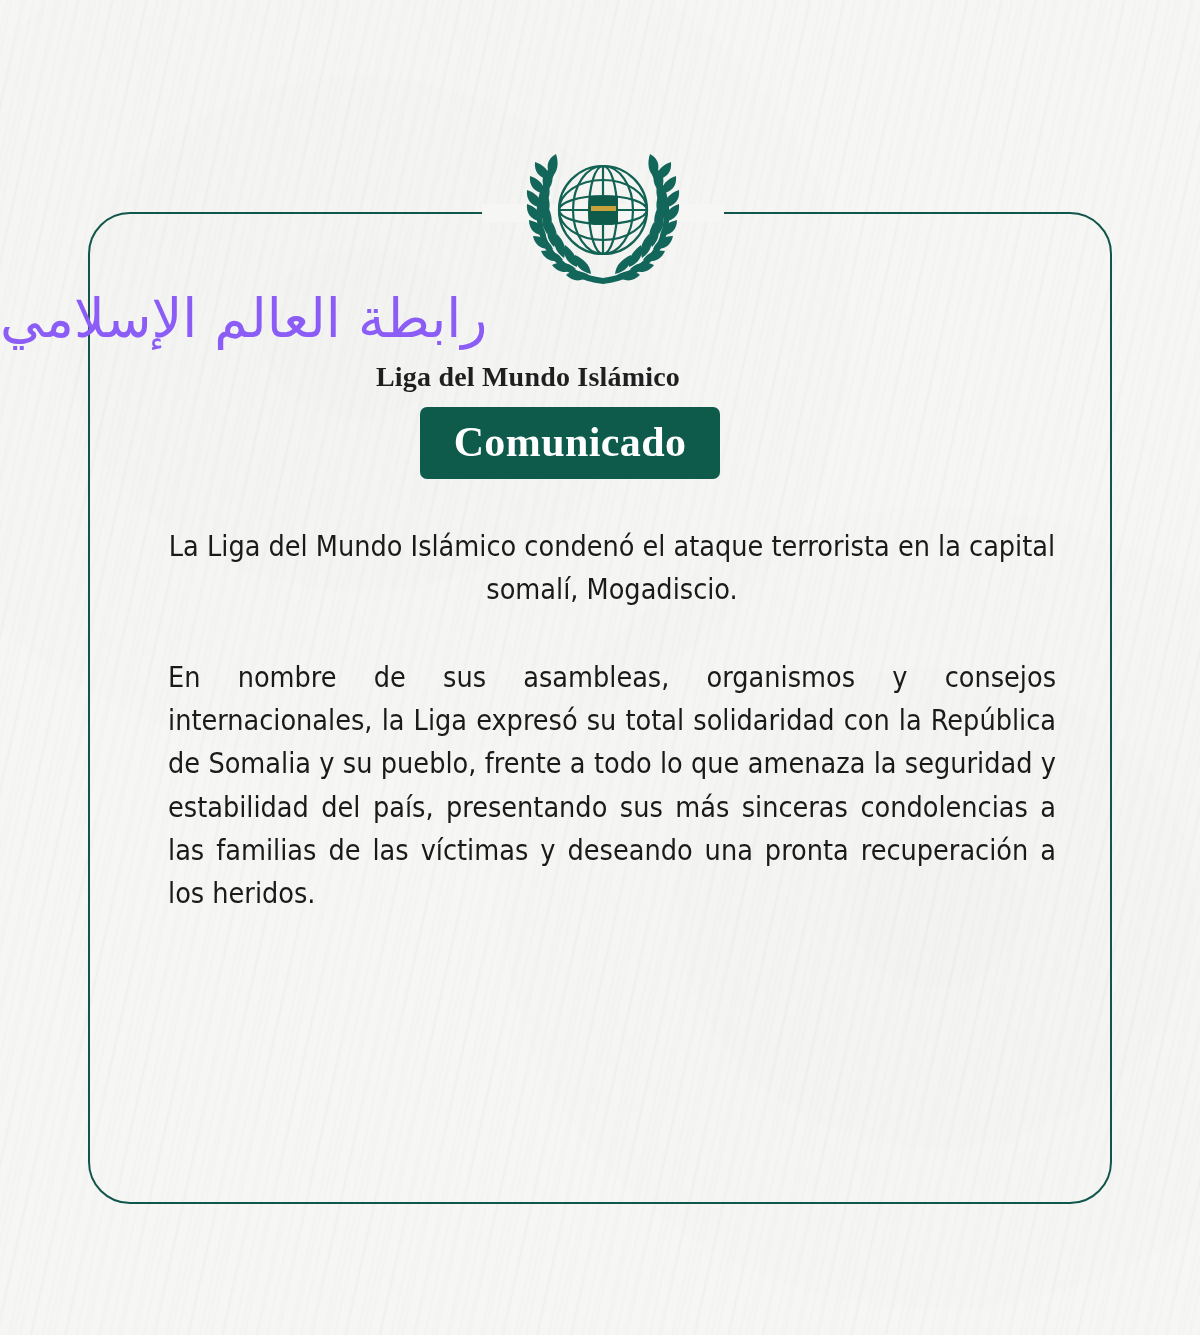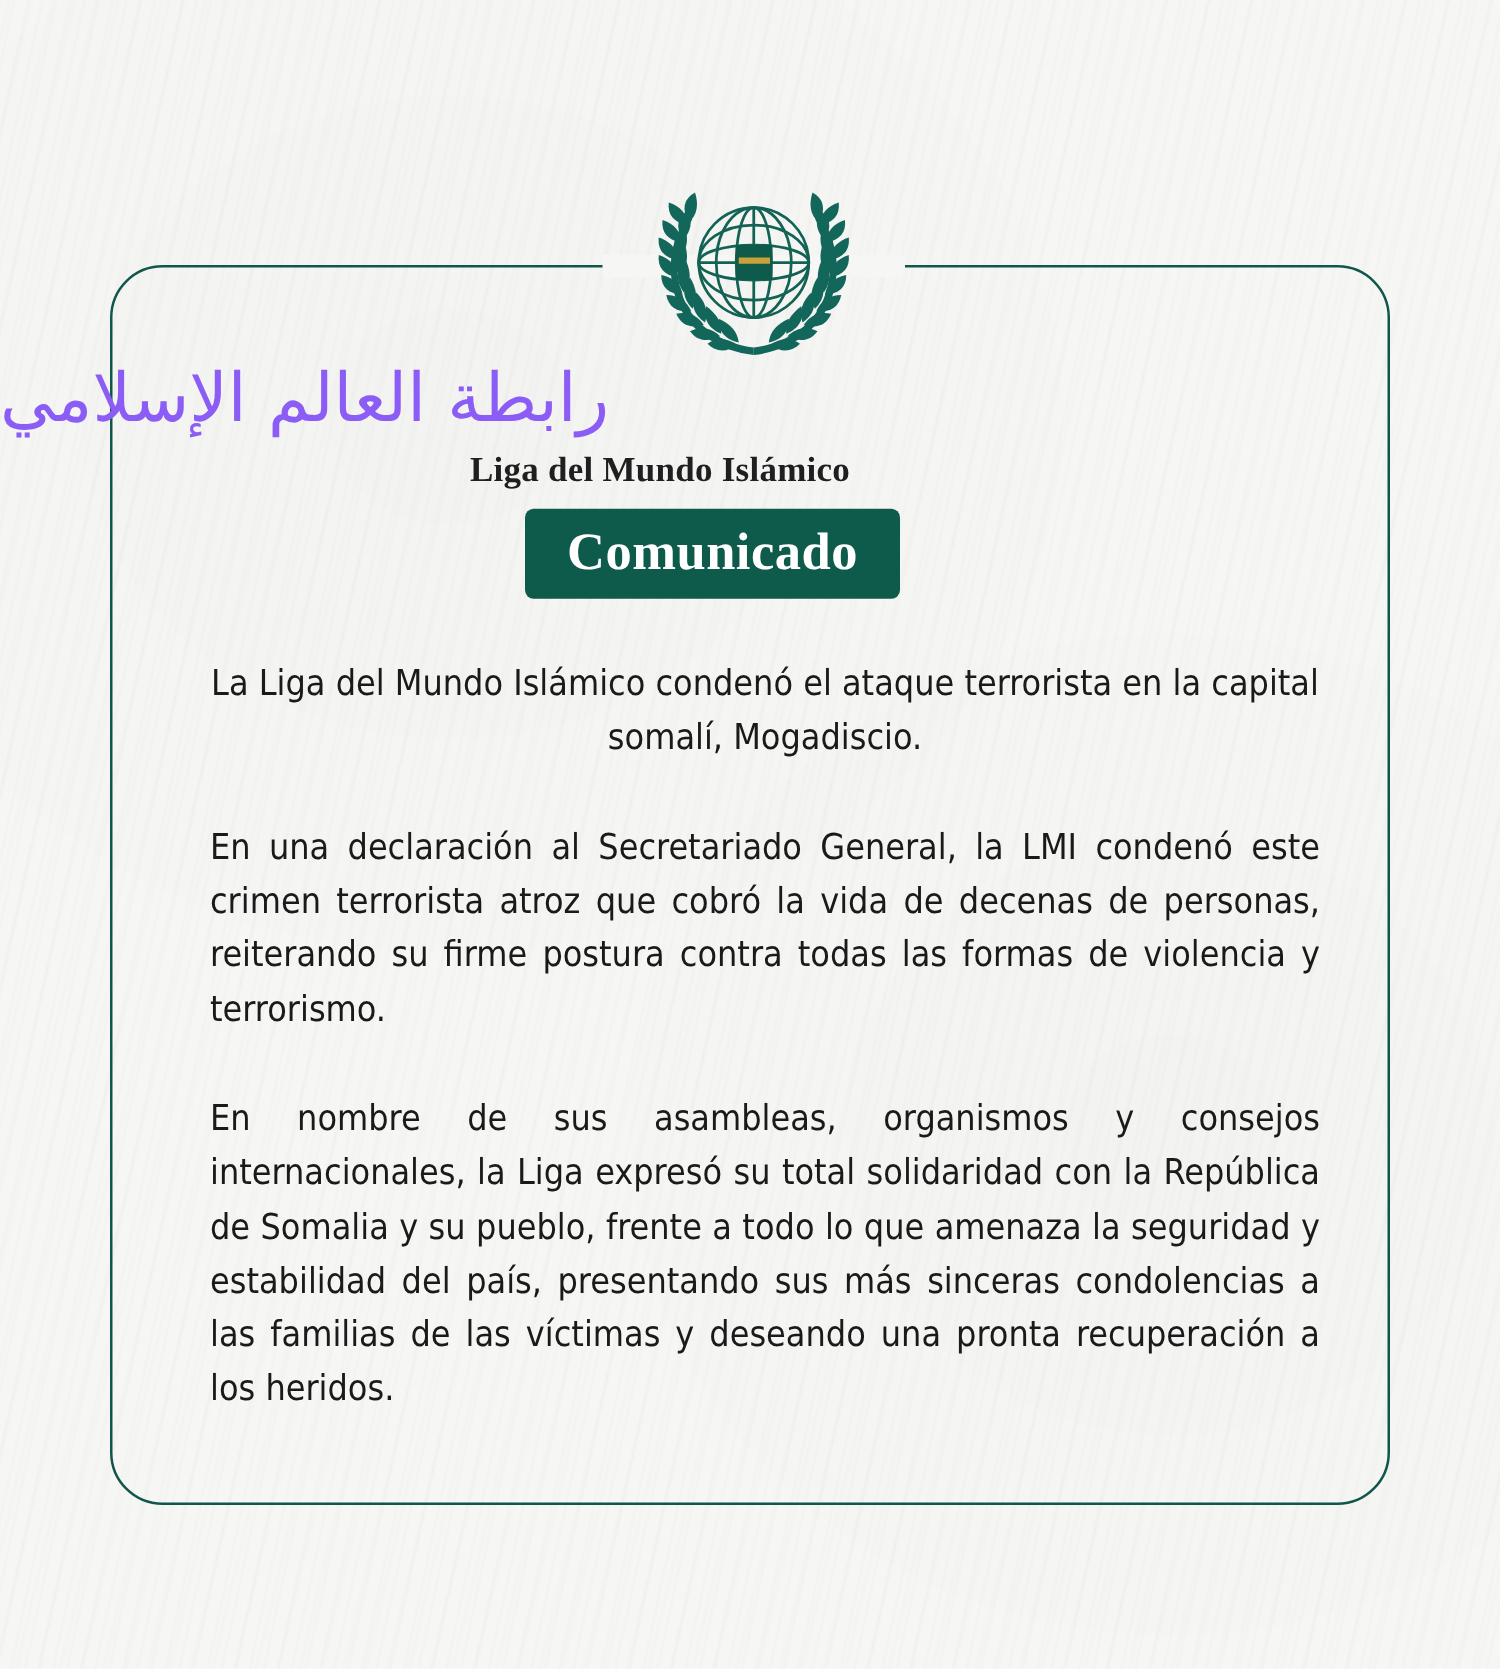--- a/index.html
+++ b/index.html
@@ -219,15 +219,14 @@
 
 <div class="logo-arabic">رابطة العالم الإسلامي</div>
 <div class="logo-latin">Liga del Mundo Islámico</div>
 
 <div class="banner-wrap">
   <span class="banner">Comunicado</span>
 </div>
 
 <div class="content">
   <p class="para flow">La Liga del Mundo Islámico condenó el ataque terrorista en la capital somalí, Mogadiscio.</p>
-  <p class="para">En una declaración al Secretariado General, la LMI condenó este crimen terrorista atroz que cobró la vida de decenas de personas, reiterando su firme postura contra todas las formas de violencia y terrorismo.</p>
   <p class="para">En nombre de sus asambleas, organismos y consejos internacionales, la Liga expresó su total solidaridad con la República de Somalia y su pueblo, frente a todo lo que amenaza la seguridad y estabilidad del país, presentando sus más sinceras condolencias a las familias de las víctimas y deseando una pronta recuperación a los heridos.</p>
 </div>
 
 </body></html>

